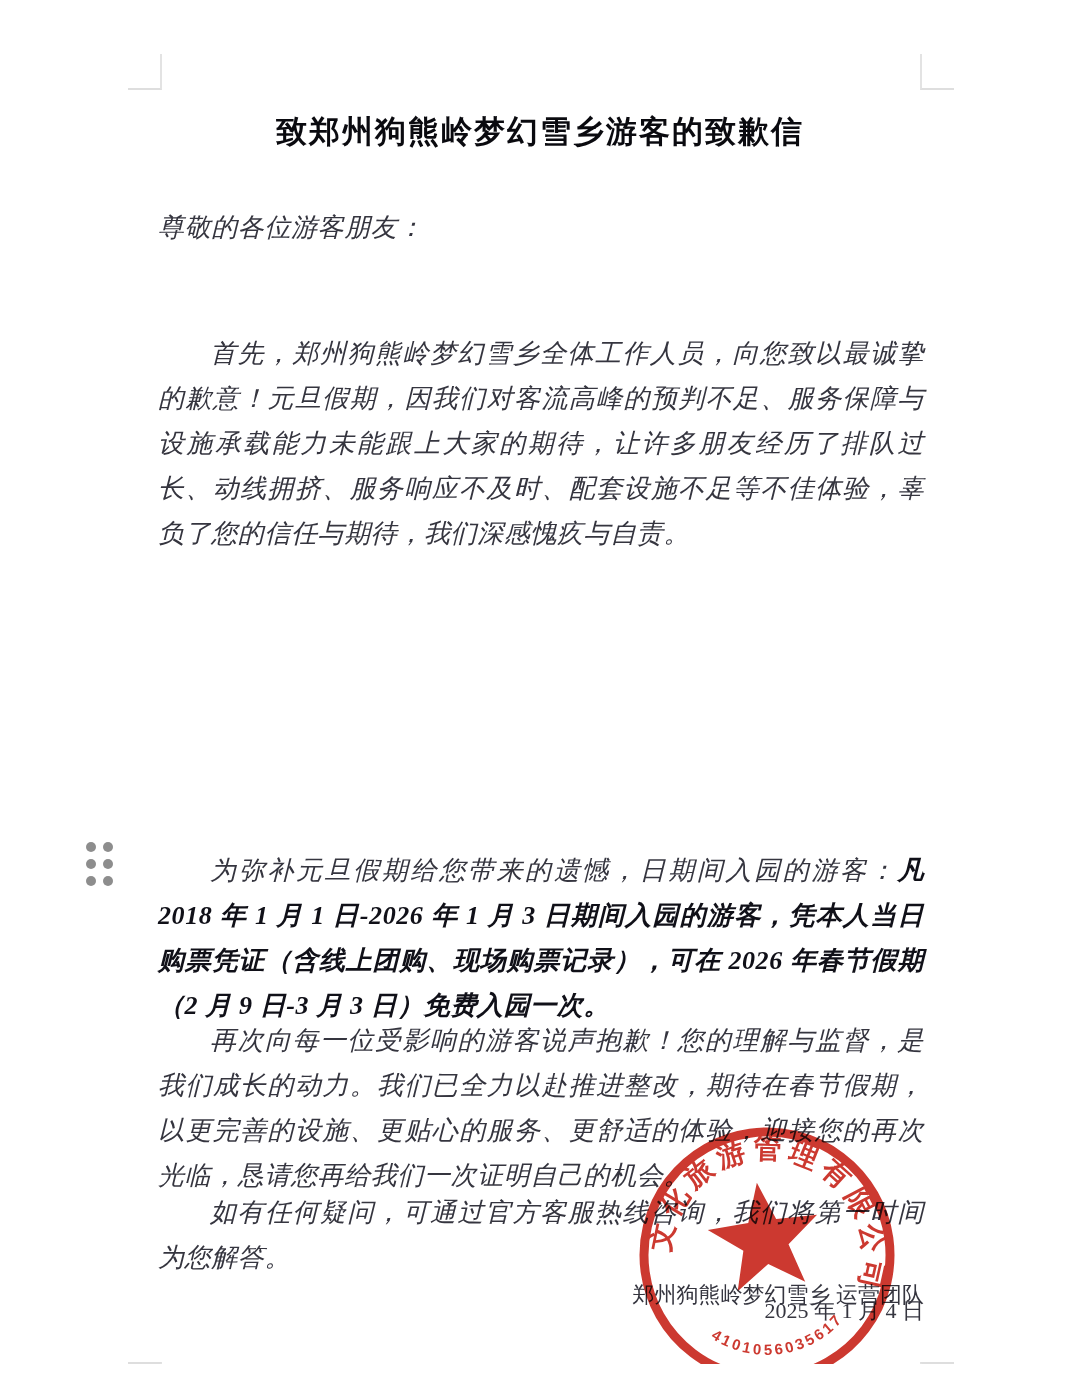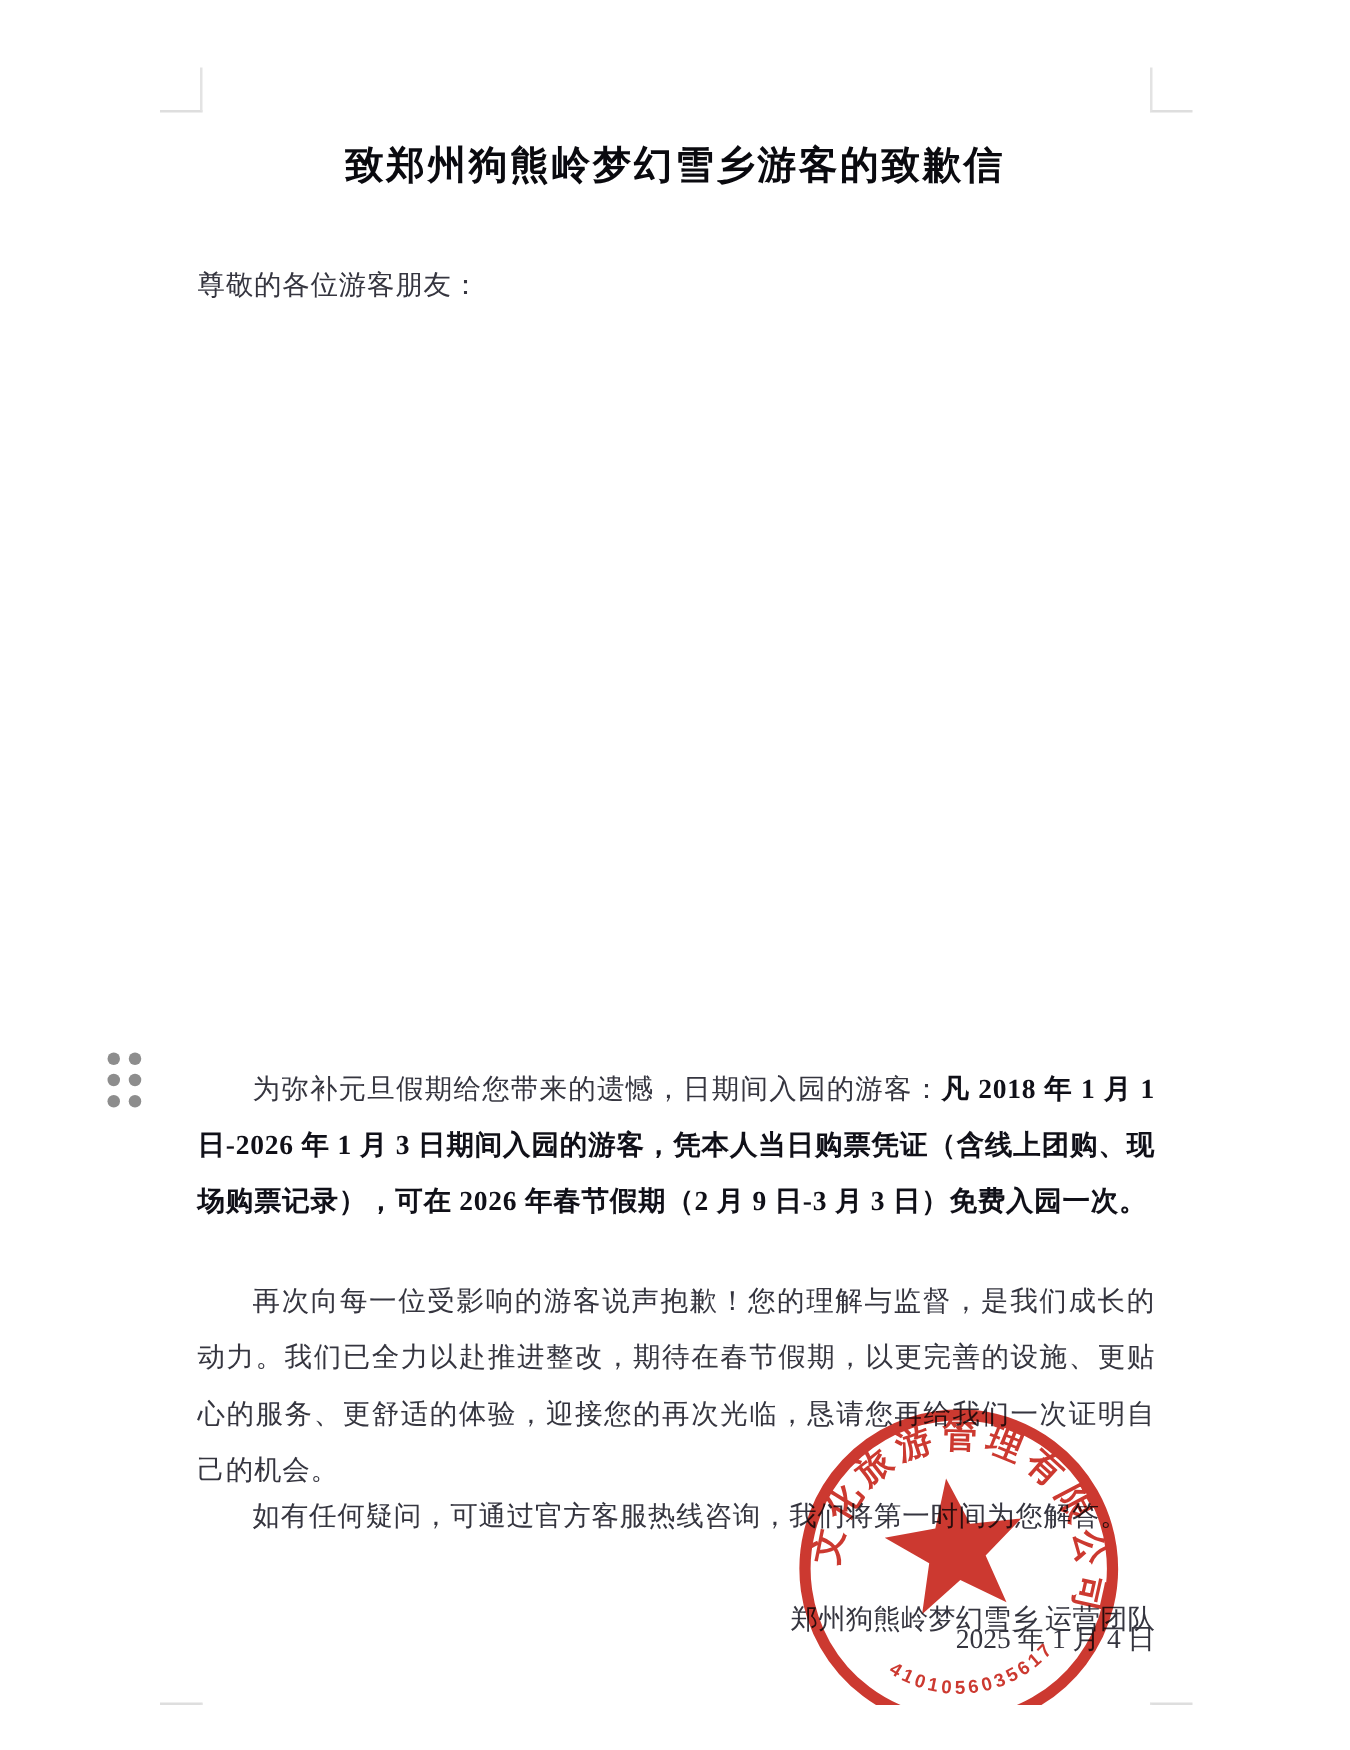--- a/index.html
+++ b/index.html
@@ -5,22 +5,22 @@
   html,body{margin:0;padding:0;background:#ffffff;}
   .page{
     position:relative;width:1080px;height:1364px;background:#ffffff;overflow:hidden;
     font-family:"Liberation Serif","DejaVu Serif",serif;
   }
   .doc-title{
     position:absolute;top:90px;left:0;width:1080px;text-align:center;
     font-size:31px;font-weight:bold;color:#0a0a0f;letter-spacing:2px;
   }
   .line,.para{
-    position:absolute;left:158px;width:766px;font-size:22px;line-height:45px;
-    color:#35353f;letter-spacing:0.6px;
+    position:absolute;left:158px;width:766px;font-size:26px;line-height:45px;
+    color:#35353f;letter-spacing:0.6px;font-style:italic;
   }
   .para{text-align:justify;text-align-last:left;text-indent:2em;}
   .indent{text-indent:2em;}
   .seg-bold{font-weight:bold;color:#101018;}
   .sign-line{position:absolute;left:158px;width:766px;font-size:22px;color:#35353f;text-align:right;}
   
   .corner{position:absolute;width:32px;height:34px;}
   .corner-tl{left:128px;top:54px;border-right:2px solid #e3e3e3;border-bottom:2px solid #dedede;}
   .corner-tr{left:920px;top:54px;border-left:2px solid #e3e3e3;border-bottom:2px solid #dedede;}
   .corner-bl{left:128px;top:1362px;height:38px;border-right:2px solid #e3e3e3;border-top:2px solid #dedede;}
@@ -55,20 +55,21 @@
       <i></i>
       <i></i>
       <i></i>
       <i></i>
   </div>
 
   <h1 class="doc-title">致郑州狗熊岭梦幻雪乡游客的致歉信</h1>
 
   <div class="line" style="top:205px;">尊敬的各位游客朋友：</div>
 
+  <div class="para" style="top:331px;"><span>首先，郑州狗熊岭梦幻雪乡全体工作人员，向您致以最诚挚的歉意！元旦假期，因我们对客流高峰的预判不足、服务保障与设施承载能力未能跟上大家的期待，让许多朋友经历了排队过长、动线拥挤、服务响应不及时、配套设施不足等不佳体验，辜负了您的信任与期待，我们深感愧疚与自责。</span></div>
   <div class="para" style="top:848px;"><span>为弥补元旦假期给您带来的遗憾，日期间入园的游客：</span><span class="seg-bold">凡 2018 年 1 月 1 日-2026 年 1 月 3 日期间入园的游客，凭本人当日购票凭证（含线上团购、现场购票记录），可在 2026 年春节假期（2 月 9 日-3 月 3 日）免费入园一次。</span></div>
   <div class="para" style="top:1018px;"><span>再次向每一位受影响的游客说声抱歉！您的理解与监督，是我们成长的动力。我们已全力以赴推进整改，期待在春节假期，以更完善的设施、更贴心的服务、更舒适的体验，迎接您的再次光临，恳请您再给我们一次证明自己的机会。</span></div>
   <div class="para" style="top:1190px;"><span>如有任何疑问，可通过官方客服热线咨询，我们将第一时间为您解答。</span></div>
 
   <div class="sign-line" style="top:1280px;padding-right:2px;">郑州狗熊岭梦幻雪乡 运营团队</div>
   <div class="sign-line" style="top:1296px;padding-right:12px;">2025 年 1 月 4 日</div>
 
   <svg class="seal" viewBox="0 0 274 274">
     <defs>
       <path id="arcTop" d="M 43.3,111.9 A 97,97 0 1 1 224.9,178.0" fill="none"></path>

